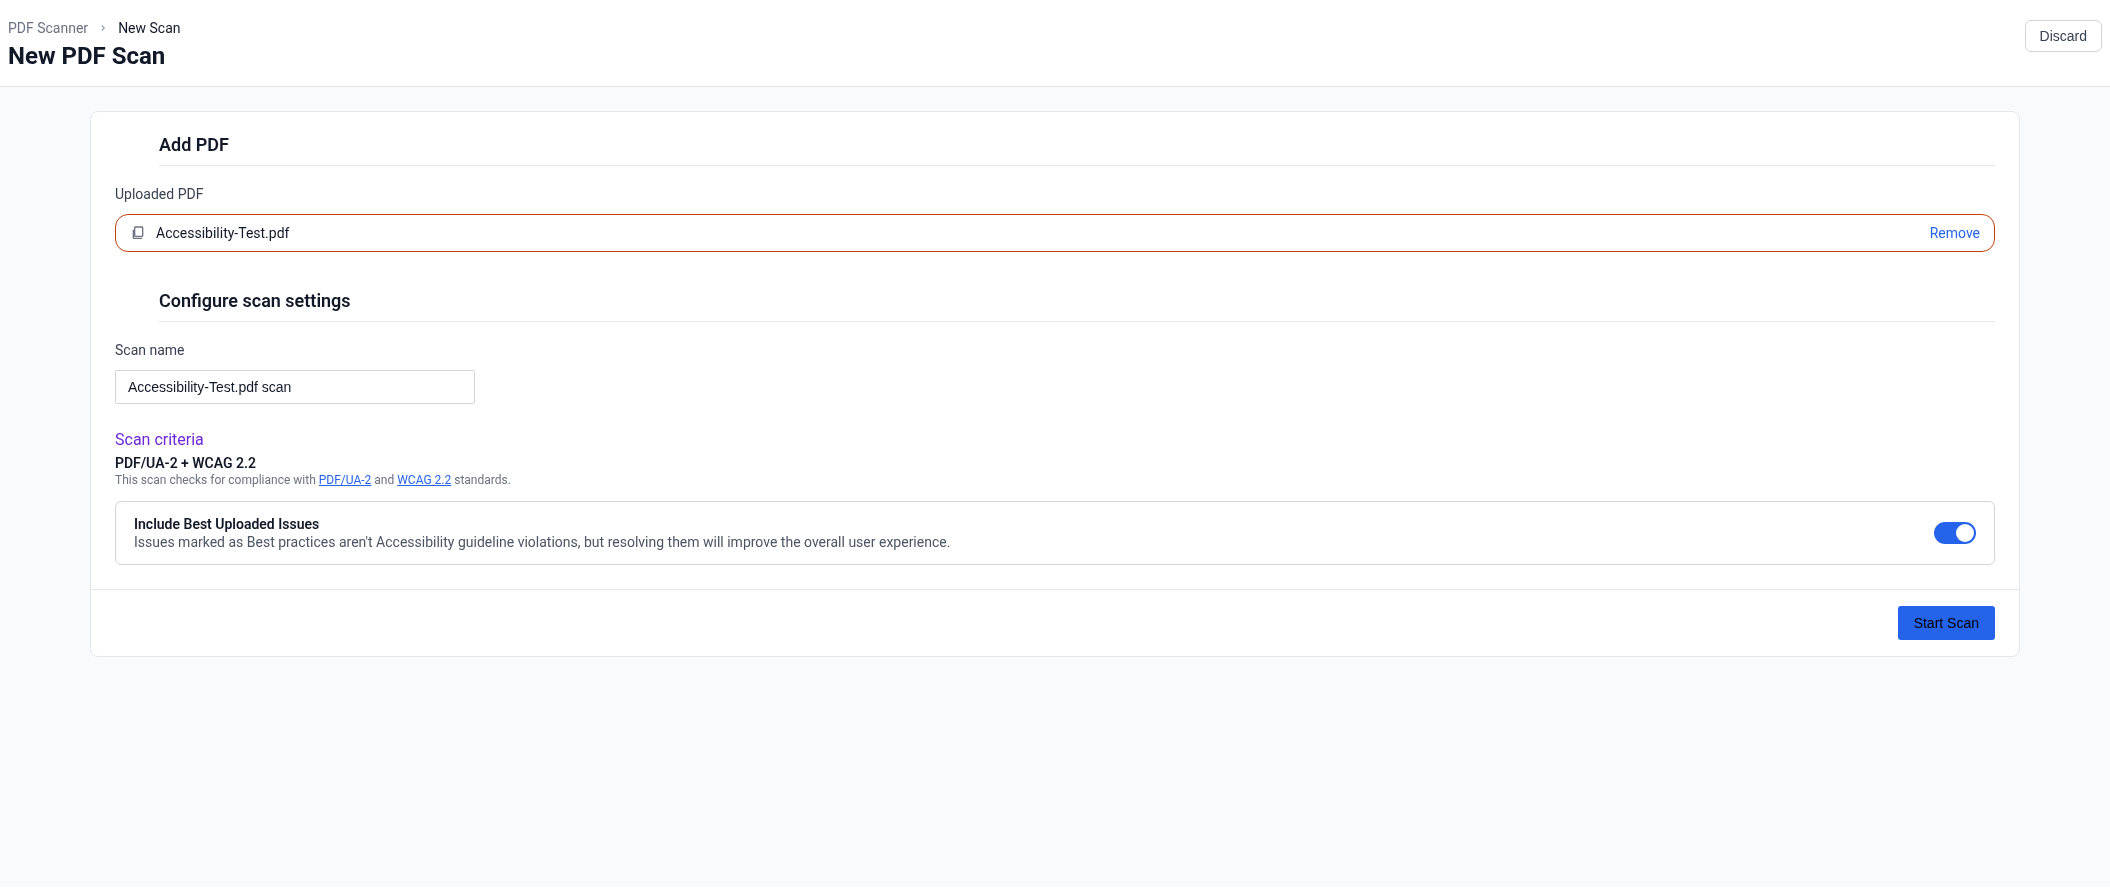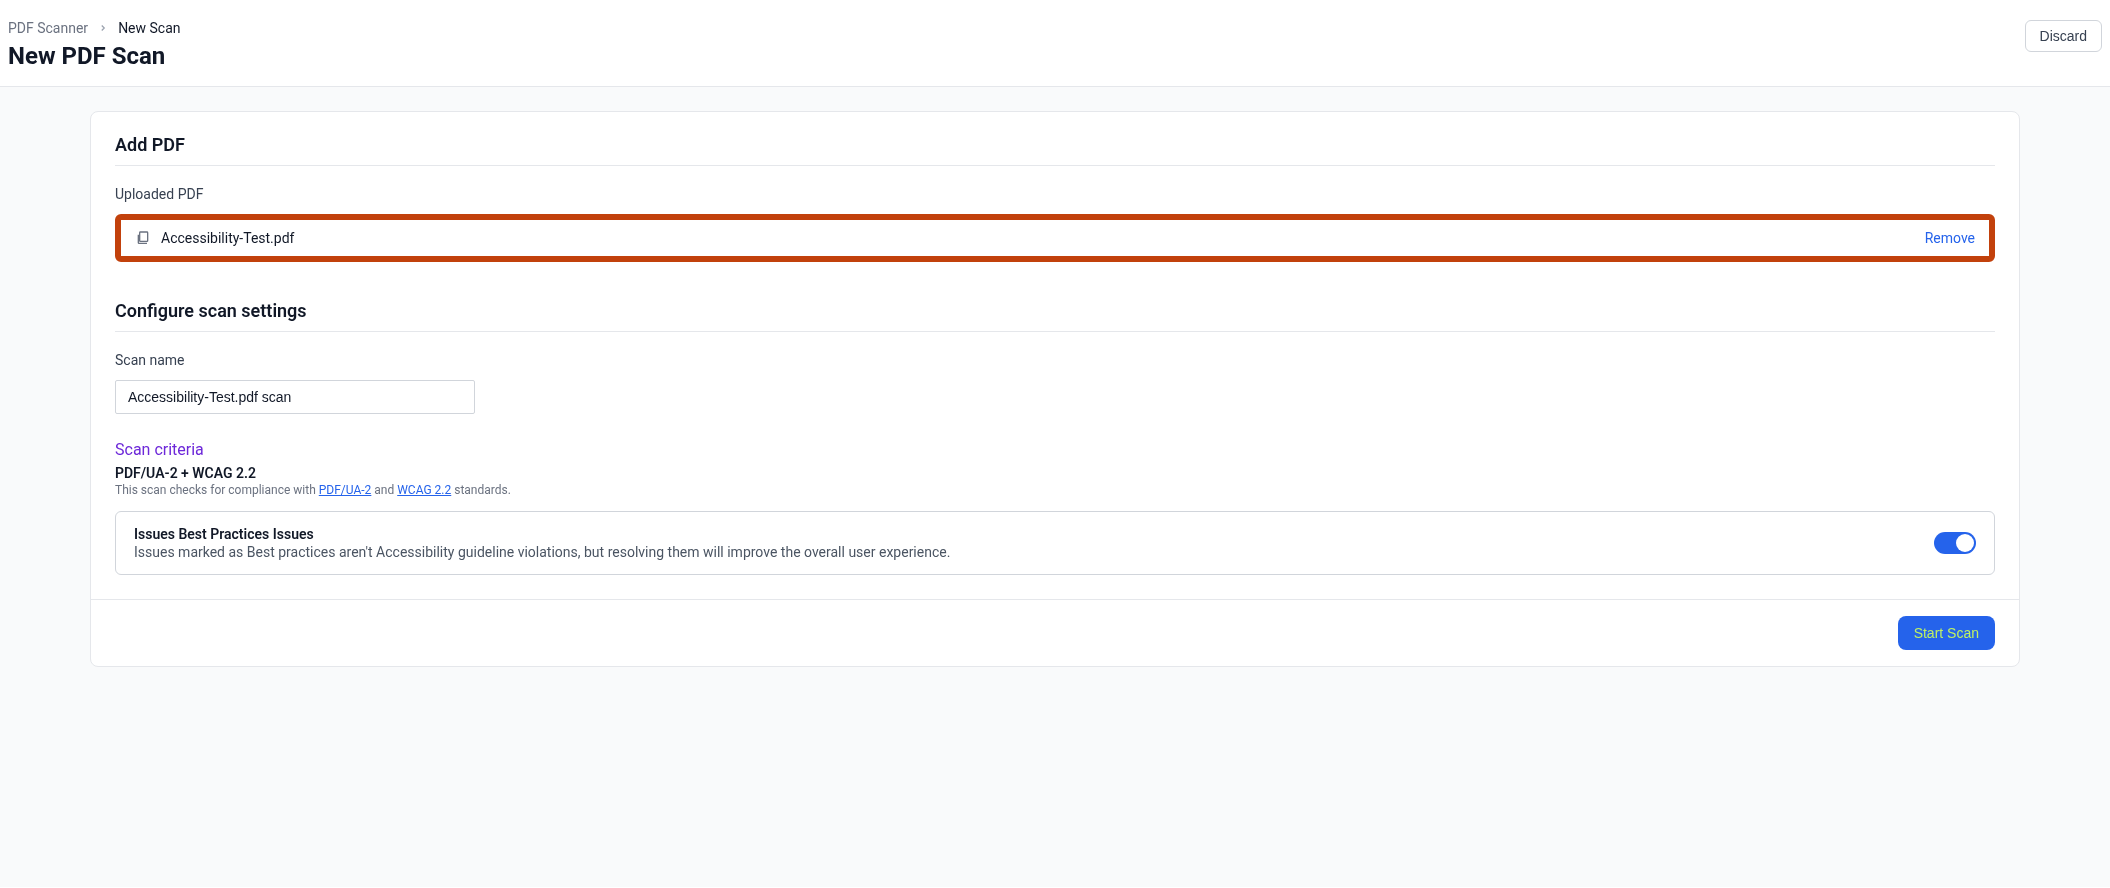--- a/index.html
+++ b/index.html
@@ -74,33 +74,34 @@
     .card-section {
       padding: 22px 24px 24px 24px;
     }
     .section-title {
       font-size: 18px;
       font-weight: 600;
       color: #111827;
       padding-bottom: 10px;
       border-bottom: 1px solid #e5e7eb;
       margin-bottom: 20px;
+      margin-left: 44px;
     }
     .field-label {
       font-size: 14px;
       color: #374151;
       margin-bottom: 12px;
       display: block;
     }
     .uploaded-row {
       display: flex;
       align-items: center;
       justify-content: space-between;
-      border: 6px solid #c2410c;
-      border-radius: 6px;
+      border: 1px solid #c2410c;
+      border-radius: 13px;
       padding: 10px 14px;
     }
     .uploaded-left {
       display: flex;
       align-items: center;
       gap: 10px;
     }
     .file-icon {
       color: #6b7280;
       display: inline-flex;
@@ -192,23 +193,23 @@
       border-radius: 50%;
     }
     .footer-row {
       border-top: 1px solid #e5e7eb;
       padding: 16px 24px;
       display: flex;
       justify-content: flex-end;
     }
     .start-btn {
       background: #2563eb;
-      color: #bef264;
+      color: #000000;
       border: none;
-      border-radius: 8px;
+      border-radius: 3px;
       padding: 9px 16px;
       font-size: 14px;
       font-weight: 500;
       cursor: pointer;
     }
   </style>
 </head>
 <body>
 
 <div class="header">
@@ -256,21 +257,21 @@
       <div class="criteria-block">
         <div class="criteria-label">Scan criteria</div>
         <div class="criteria-value">PDF/UA-2 + WCAG 2.2</div>
         <div class="criteria-desc">
           <span>This scan checks for compliance with </span><a>PDF/UA-2</a><span> and  </span><a>WCAG 2.2</a><span> standards.</span>
         </div>
       </div>
 
       <div class="toggle-card">
         <div class="toggle-text">
-          <div class="toggle-title">Issues Best Practices Issues</div>
+          <div class="toggle-title">Include Best Uploaded Issues</div>
           <div class="toggle-desc">Issues marked as Best practices aren't Accessibility guideline violations, but resolving them will improve the overall user experience.</div>
         </div>
         <div class="toggle-switch">
           <div class="toggle-knob"></div>
         </div>
       </div>
     </div>
 
     <div class="footer-row">
       <button class="start-btn">Start Scan</button>

